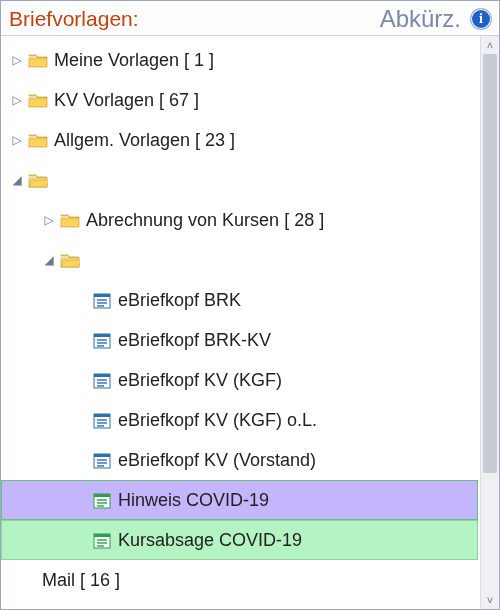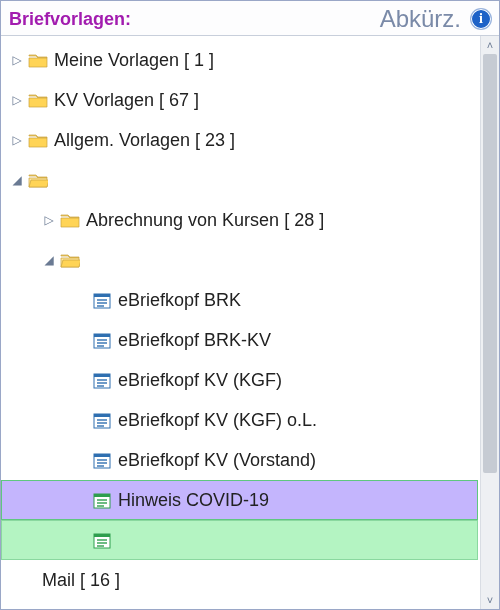--- a/index.html
+++ b/index.html
@@ -21,23 +21,23 @@
     flex-direction:column;
   }
   .header{
     display:flex;
     align-items:center;
     padding:4px 8px 2px 8px;
     border-bottom:1px solid #c8cfdb;
     background:#fdfdfe;
   }
   .header-title{
-    font-weight:bold;
-    color:#a21caf;
-    font-size:18px;
+    font-weight:normal;
+    color:#c2410c;
+    font-size:21px;
     flex:0 0 auto;
   }
   .header-spacer{flex:1;}
   .header-link{
     color:#7a8aa8;
     font-size:24px;
     margin-right:10px;
   }
   .info-icon{
     width:20px;height:20px;border-radius:50%;
@@ -244,20 +244,21 @@
         </div>
         <div class="row sel2" style="padding-left: 72px;">
           <span class="toggle empty"></span>
           <span><svg class="ic" viewBox="0 0 20 16">
               <rect x="2" y="1" width="16" height="14" fill="#ffffff" stroke="#2e9e4e" stroke-width="1"></rect>
               <rect x="2" y="1" width="16" height="3" fill="#2e9e4e"></rect>
               <line x1="5" y1="7" x2="15" y2="7" stroke="#2e9e4e" stroke-width="1.4"></line>
               <line x1="5" y1="10" x2="15" y2="10" stroke="#2e9e4e" stroke-width="1.4"></line>
               <line x1="5" y1="13" x2="12" y2="13" stroke="#2e9e4e" stroke-width="1.4"></line>
             </svg></span>
+          <span class="label">Kursabsage COVID-19</span>
         </div>
         <div class="row" style="padding-left: 40px;">
           <span></span>
           <span class="label">Mail [ 16 ]</span>
         </div>
       </div>
     <div class="scrollbar">
       <div class="sb-btn">
           <span>˄</span>
         </div>

